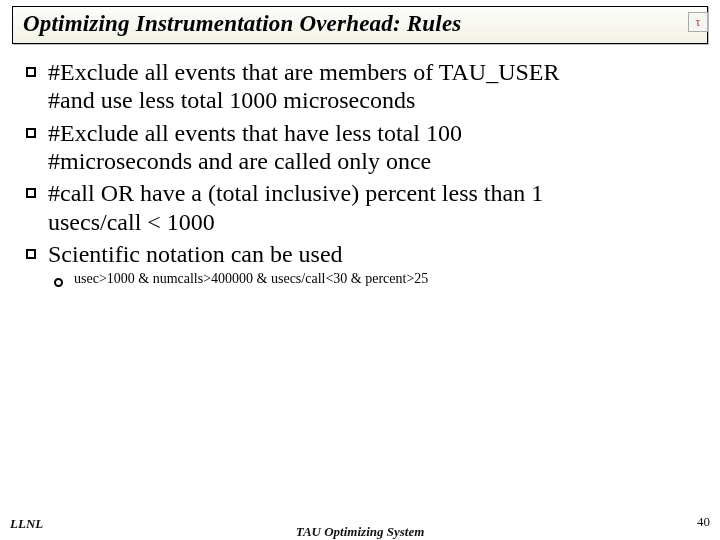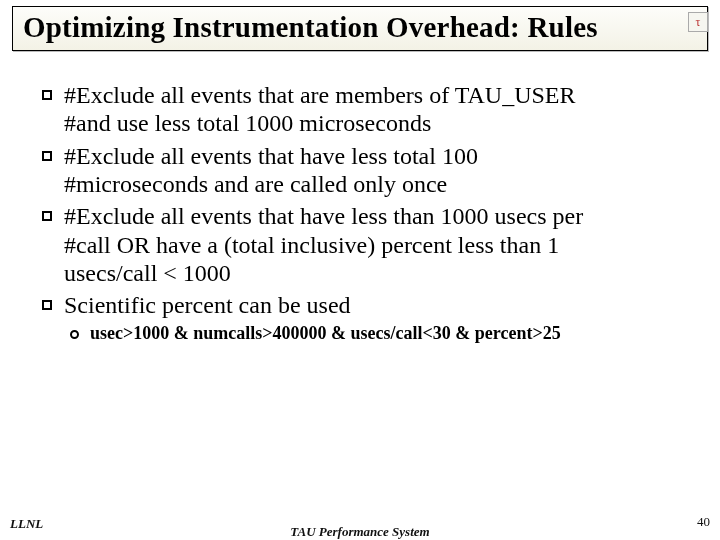--- a/index.html
+++ b/index.html
@@ -19,21 +19,22 @@
     box-sizing: border-box;
   }
   .title-bar {
     margin: 6px 12px 0 12px;
     border: 1px solid #000;
     background: linear-gradient(to bottom, #fdfdfa 0%, #f3f2e6 100%);
     box-shadow: 1px 1px 0 #bbb;
     padding: 4px 10px 6px 10px;
   }
   .title-text {
-    font-size: 29px;
+    font-size: 23px;
+    font-style: italic;
     font-weight: bold;
     letter-spacing: 0.2px;
   }
   .corner-logo {
     position: absolute;
     top: 6px;
     right: 12px;
     width: 20px;
     height: 20px;
     border: 1px solid #aaa;
@@ -44,21 +45,21 @@
     justify-content: center;
     font-size: 12px;
     font-family: Georgia, serif;
     color: #b33;
   }
   .body {
     padding: 14px 22px 0 22px;
   }
   ul.top {
     list-style: none;
-    margin: 16px;
+    margin: 0;
     padding: 0;
   }
   ul.top > li {
     position: relative;
     padding-left: 26px;
     font-size: 24px;
     line-height: 1.18;
     margin-bottom: 4px;
   }
   ul.top > li::before {
@@ -74,22 +75,22 @@
   }
   .line { display: block; }
   ul.sub {
     list-style: none;
     margin: 2px 0 0 0;
     padding: 0;
   }
   ul.sub > li {
     position: relative;
     padding-left: 26px;
-    font-size: 18px;
-    font-weight: bold;
+    font-size: 14px;
+    font-weight: normal;
     line-height: 1.25;
   }
   ul.sub > li::before {
     content: "";
     position: absolute;
     left: 6px;
     top: 8px;
     width: 9px;
     height: 9px;
     border: 2px solid #000;
@@ -141,34 +142,33 @@
     <ul class="top">
       <li>
         <span class="line">#Exclude all events that are members of TAU_USER</span>
         <span class="line">#and use less total 1000 microseconds</span>
       </li>
       <li>
         <span class="line">#Exclude all events that have less total 100</span>
         <span class="line">#microseconds and are called only once</span>
       </li>
       <li>
-        <span class="line">#Exclude all events that have less than 1000 usecs per</span>
         <span class="line">#call OR have a (total inclusive) percent less than 1</span>
         <span class="line">usecs/call &lt; 1000</span>
       </li>
       <li>
-        <span class="line">Scientific percent can be used</span>
+        <span class="line">Scientific notation can be used</span>
         <ul class="sub">
           <li>
             <span>usec&gt;1000 &amp; numcalls&gt;400000 &amp; usecs/call&lt;30 &amp; percent&gt;25</span>
           </li>
         </ul>
       </li>
     </ul>
   </div>
 
   <div class="footer">
     <div class="footer-left">LLNL</div>
-    <div class="footer-center">TAU Performance System</div>
+    <div class="footer-center">TAU Optimizing System</div>
     <div class="footer-right">40</div>
   </div>
 
 </div>
 
 </body></html>

